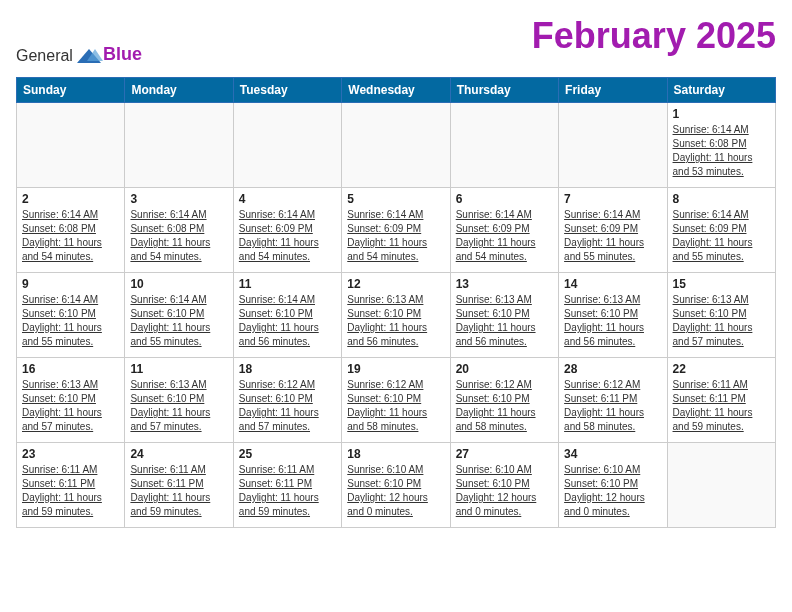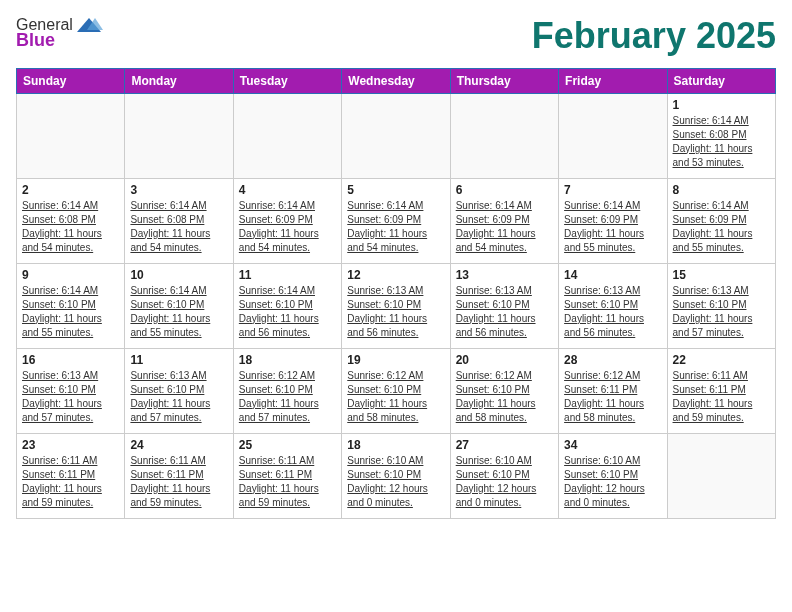--- a/index.html
+++ b/index.html
@@ -11,55 +11,55 @@
       padding: 16px;
     }
     .header {
       display: flex;
       justify-content: space-between;
       align-items: flex-start;
       margin-bottom: 12px;
     }
     .logo {
       display: flex;
-      flex-direction: column;
-      align-items: flex-start;
+      align-items: flex-end;
+      margin-top: 31px;
     }
     .logo-general { color: #333; }
     .logo-blue { color: #1a5ca8; }
     .logo-icon {
       width: 28px;
       height: 18px;
       margin-left: 2px;
     }
     .logo-row {
       display: flex;
       align-items: center;
     }
     .title-block {
       text-align: right;
     }
     .cal-title {
       font-size: 36px;
       font-weight: bold;
-      color: #0f766e;
+      color: #a21caf;
       line-height: 1.1;
     }
     .cal-subtitle {
       font-size: 14px;
       color: #555;
       margin-top: 2px;
     }
     .calendar {
       width: 100%;
       border-collapse: collapse;
       font-size: 11px;
     }
     .calendar th {
-      background: #a21caf;
+      background: #0369a1;
       color: #fff;
       text-align: left;
       padding: 5px 6px;
       font-size: 12px;
       font-weight: bold;
       border: 1px solid #2a6db5;
     }
     .calendar td {
       border: 1px solid #ccc;
       vertical-align: top;

